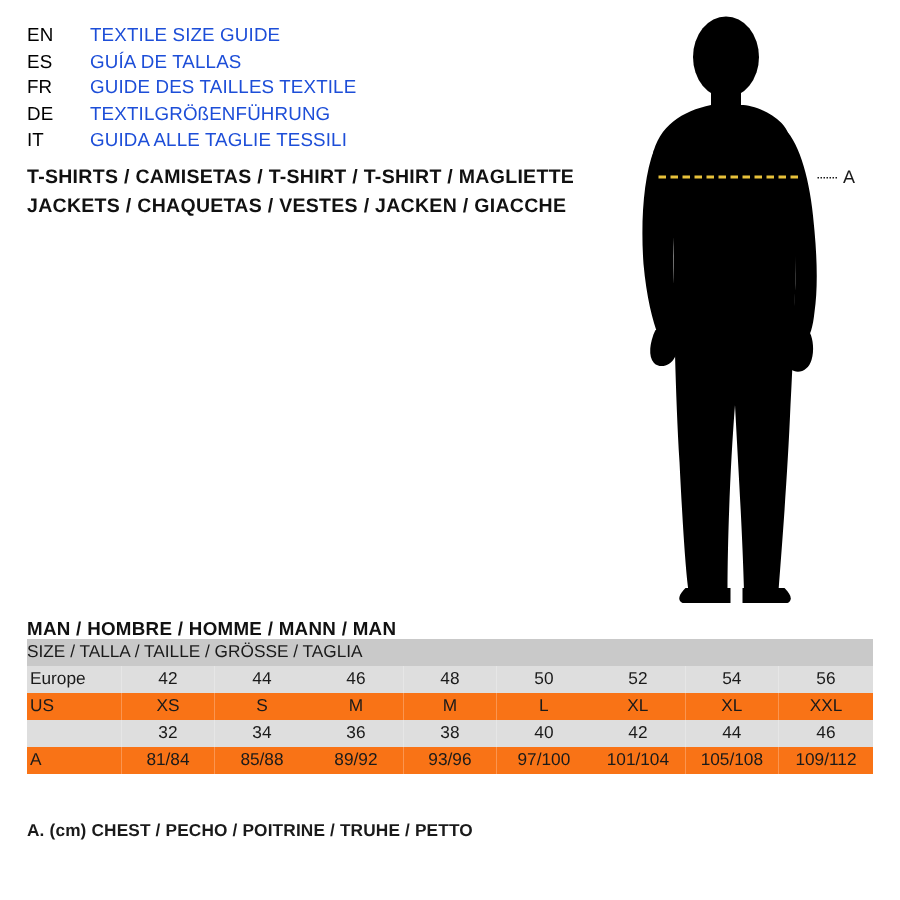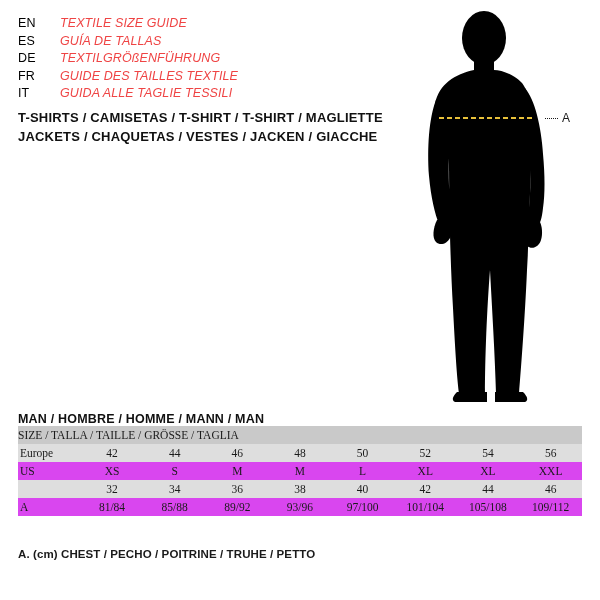--- a/index.html
+++ b/index.html
@@ -34,23 +34,22 @@
     height: 17.5px;
     font-size: 12.5px;
     letter-spacing: 0.1px;
   }
   .lang-code {
     width: 42px;
     flex: 0 0 42px;
     color: #000000;
   }
   .lang-text {
-    color: #ef4444;
+    color: #1d4ed8;
     white-space: nowrap;
-    font-style: italic;
   }
 
   
   .garment-block {
     position: absolute;
     left: 18px;
     top: 108px;
     width: 400px;
   }
   .garment-line {
@@ -100,39 +99,38 @@
     font-weight: bold;
     letter-spacing: 0.2px;
     margin-bottom: 0;
     color: #111111;
   }
   table.size-table {
     border-collapse: collapse;
     width: 564px;
     table-layout: fixed;
     font-size: 11.5px;
-    font-family: Liberation Serif, serif;
   }
   table.size-table td {
     padding: 0;
     height: 18px;
     vertical-align: middle;
     color: #1a1a1a;
   }
   .row-header td {
     background: #c9c9c9;
     font-size: 11.5px;
     padding-left: 2px;
     height: 17px;
   }
   .row-shade td {
     background: #dedede;
   }
   .row-plain td {
-    background: #d946ef;
+    background: #f97316;
   }
   .col-label {
     width: 86px;
     padding-left: 2px !important;
   }
   .cell {
     text-align: center;
   }
   .footnote {
     position: absolute;
@@ -152,26 +150,26 @@
   <div class="lang-block">
     <div class="lang-row">
       <span class="lang-code">EN</span>
       <span class="lang-text">TEXTILE SIZE GUIDE</span>
     </div>
     <div class="lang-row">
       <span class="lang-code">ES</span>
       <span class="lang-text">GUÍA DE TALLAS</span>
     </div>
     <div class="lang-row">
+      <span class="lang-code">FR</span>
+      <span class="lang-text">GUIDE DES TAILLES TEXTILE</span>
+    </div>
+    <div class="lang-row">
       <span class="lang-code">DE</span>
       <span class="lang-text">TEXTILGRÖßENFÜHRUNG</span>
-    </div>
-    <div class="lang-row">
-      <span class="lang-code">FR</span>
-      <span class="lang-text">GUIDE DES TAILLES TEXTILE</span>
     </div>
     <div class="lang-row">
       <span class="lang-code">IT</span>
       <span class="lang-text">GUIDA ALLE TAGLIE TESSILI</span>
     </div>
   </div>
 
   <div class="garment-block">
     <div class="garment-line">T-SHIRTS / CAMISETAS / T-SHIRT / T-SHIRT / MAGLIETTE</div>
     <div class="garment-line">JACKETS / CHAQUETAS / VESTES / JACKEN / GIACCHE</div>

